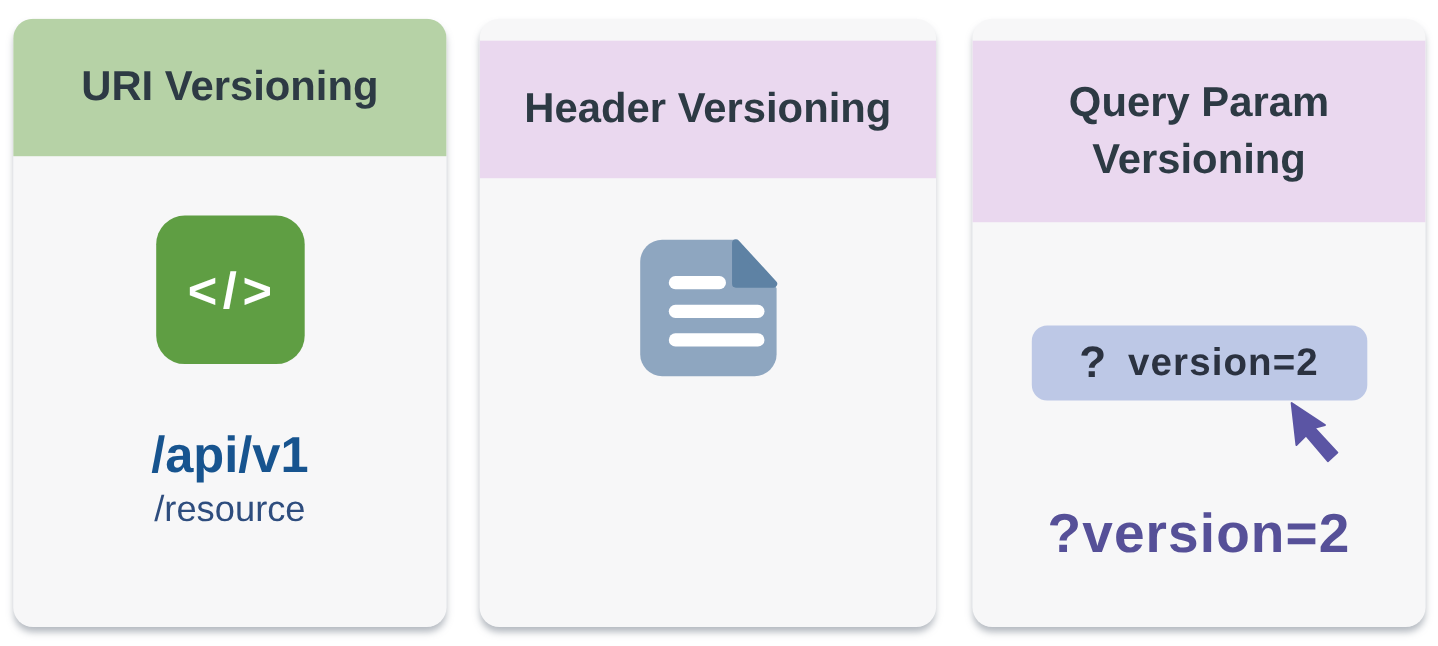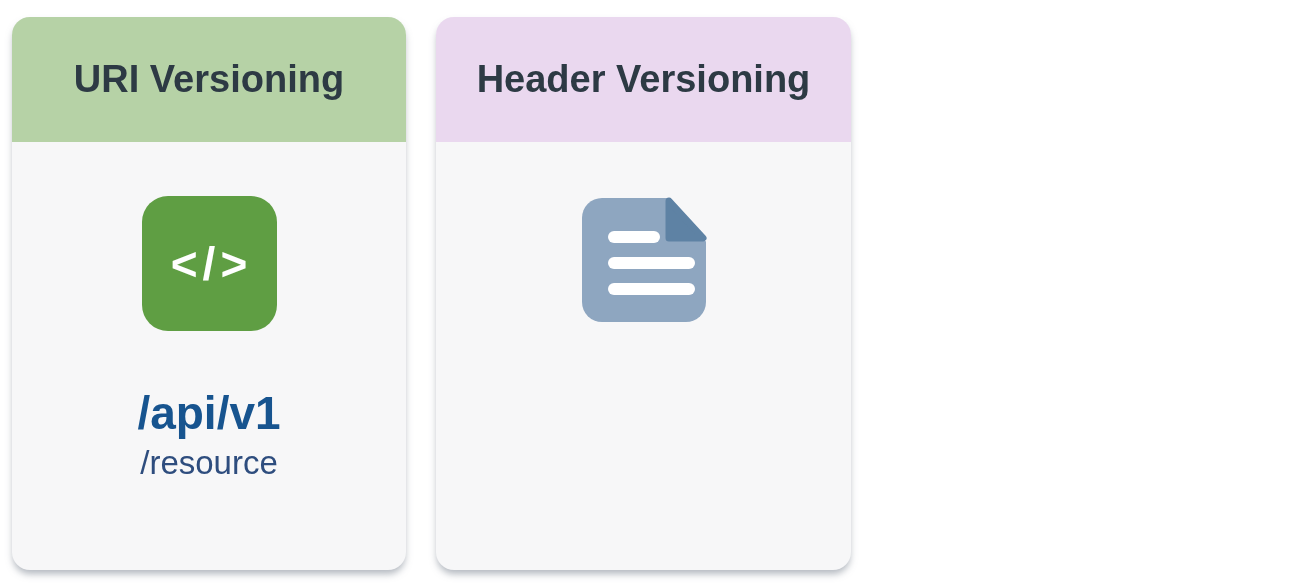--- a/index.html
+++ b/index.html
@@ -17,21 +17,21 @@
   }
   .card-1{width:394px;}
   .card-2{width:415px;}
   .card-3{width:412px;margin-left:3px;}
   .card-header{
     min-height:125px;display:flex;align-items:center;justify-content:center;
     text-align:center;font-size:38px;font-weight:700;color:var(--title-text);
     line-height:1.35;padding:4px 36px;box-sizing:border-box;
   }
   .card-1 .card-header{background:var(--green-header);}
-  .card-2 .card-header,.card-3 .card-header{background:var(--pink-header);}
+  .card-2 .card-header,.card-3 .card-header{background:var(--pink-header);margin-top:20px;}
   .card-3 .card-header{min-height:165px;}
   .card-body{flex:1;display:flex;flex-direction:column;align-items:center;}
 
   
   .code-icon{
     margin-top:54px;width:135px;height:135px;border-radius:26px;
     background:var(--icon-green);color:#ffffff;
     display:flex;align-items:center;justify-content:center;
     font-size:46px;font-weight:700;letter-spacing:5px;padding-left:5px;box-sizing:border-box;
   }
@@ -80,14 +80,29 @@
         <rect x="8" y="8" width="124" height="124" rx="20" style="fill:var(--doc-blue)"></rect>
         <polygon points="92,6 134,6 134,54" style="fill:var(--card-bg)"></polygon>
         <polygon points="95,11 129,48 95,48" style="fill:var(--doc-fold);stroke:var(--doc-fold);stroke-width:7;stroke-linejoin:round"></polygon>
         <path d="M40 47 H80" stroke="#ffffff" stroke-width="12" stroke-linecap="round" fill="none"></path>
         <path d="M40 73 H115" stroke="#ffffff" stroke-width="12" stroke-linecap="round" fill="none"></path>
         <path d="M40 99 H115" stroke="#ffffff" stroke-width="12" stroke-linecap="round" fill="none"></path>
       </svg>
     </div>
   </div>
 
+  <div class="card card-3">
+    <div class="card-header">Query Param Versioning</div>
+    <div class="card-body">
+      <div class="badge-wrap">
+        <div class="qbadge">
+          <span class="badge-q">?</span>
+          <span class="badge-param">version=2</span>
+        </div>
+        <svg class="cursor-icon" viewBox="0 0 60 70">
+          <path d="M6 2 L11 46 L21 36 L44 63 L54 54 L30 28 L41 25 Z" style="fill:var(--cursor-purple);stroke:var(--cursor-purple)" stroke-width="2" stroke-linejoin="round"></path>
+        </svg>
+      </div>
+      <div class="caption">?version=2</div>
+    </div>
+  </div>
 
 </div>
 
 </body></html>

